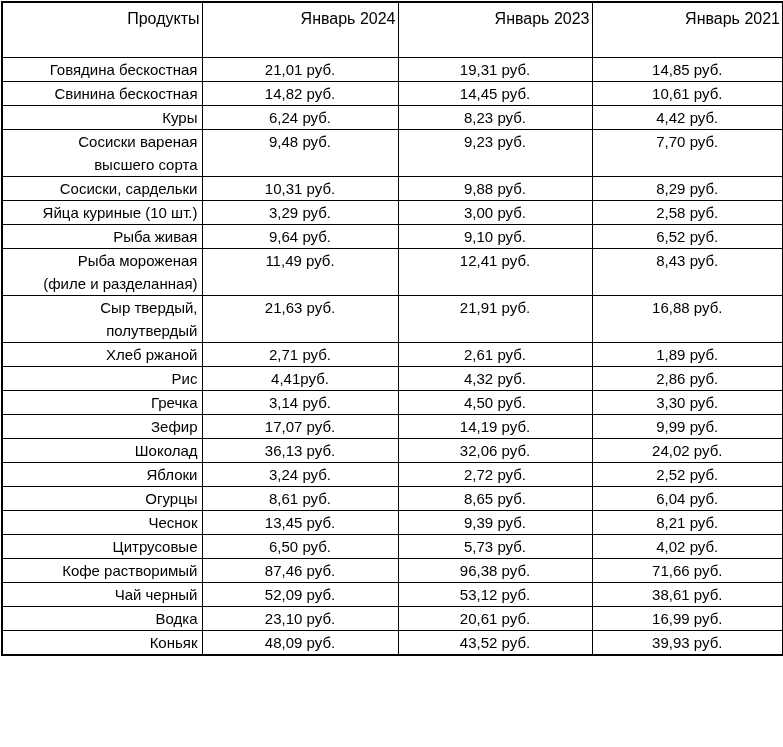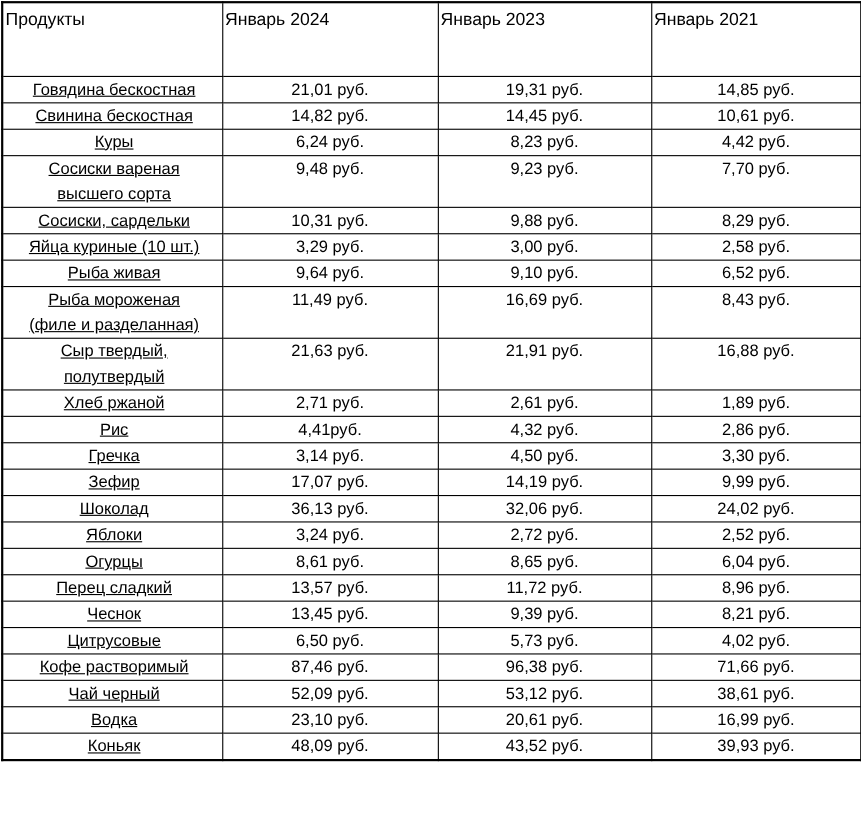--- a/index.html
+++ b/index.html
@@ -23,39 +23,38 @@
   }
   .price-table th,
   .price-table td {
     border: 1px solid #000000;
     vertical-align: top;
     overflow: hidden;
   }
   .price-table th {
     font-size: 16px;
     font-weight: normal;
-    text-align: left;
+    text-align: right;
     height: 44px;
-    padding: 6px 2px 16px 2px;
+    padding: 6px 2px 4px 2px;
     line-height: 20px;
   }
   .price-table td {
     font-size: 15px;
     line-height: 23px;
     padding: 0;
   }
   .price-table tr.single-row {
     height: 23px;
   }
   td.product-cell {
-    text-align: center;
+    text-align: right;
     padding-left: 7px;
     padding-right: 4px;
     white-space: pre-line;
-    text-decoration: underline;
   }
   td.price-cell {
     text-align: center;
   }
 </style>
 </head>
 <body>
 
 <table class="price-table">
   <colgroup>
@@ -113,21 +112,21 @@
     <tr class="single-row">
       <td class="product-cell">Рыба живая</td>
       <td class="price-cell">9,64 руб.</td>
       <td class="price-cell">9,10 руб.</td>
       <td class="price-cell">6,52 руб.</td>
     </tr>
     <tr>
       <td class="product-cell">Рыба мороженая
 (филе и разделанная)</td>
       <td class="price-cell">11,49 руб.</td>
-      <td class="price-cell">16,69 руб.</td>
+      <td class="price-cell">12,41 руб.</td>
       <td class="price-cell">8,43 руб.</td>
     </tr>
     <tr>
       <td class="product-cell">Сыр твердый,
 полутвердый</td>
       <td class="price-cell">21,63 руб.</td>
       <td class="price-cell">21,91 руб.</td>
       <td class="price-cell">16,88 руб.</td>
     </tr>
     <tr class="single-row">
@@ -166,26 +165,20 @@
       <td class="price-cell">2,72 руб.</td>
       <td class="price-cell">2,52 руб.</td>
     </tr>
     <tr class="single-row">
       <td class="product-cell">Огурцы</td>
       <td class="price-cell">8,61 руб.</td>
       <td class="price-cell">8,65 руб.</td>
       <td class="price-cell">6,04 руб.</td>
     </tr>
     <tr class="single-row">
-      <td class="product-cell">Перец сладкий</td>
-      <td class="price-cell">13,57 руб.</td>
-      <td class="price-cell">11,72 руб.</td>
-      <td class="price-cell">8,96 руб.</td>
-    </tr>
-    <tr class="single-row">
       <td class="product-cell">Чеснок</td>
       <td class="price-cell">13,45 руб.</td>
       <td class="price-cell">9,39 руб.</td>
       <td class="price-cell">8,21 руб.</td>
     </tr>
     <tr class="single-row">
       <td class="product-cell">Цитрусовые</td>
       <td class="price-cell">6,50 руб.</td>
       <td class="price-cell">5,73 руб.</td>
       <td class="price-cell">4,02 руб.</td>

